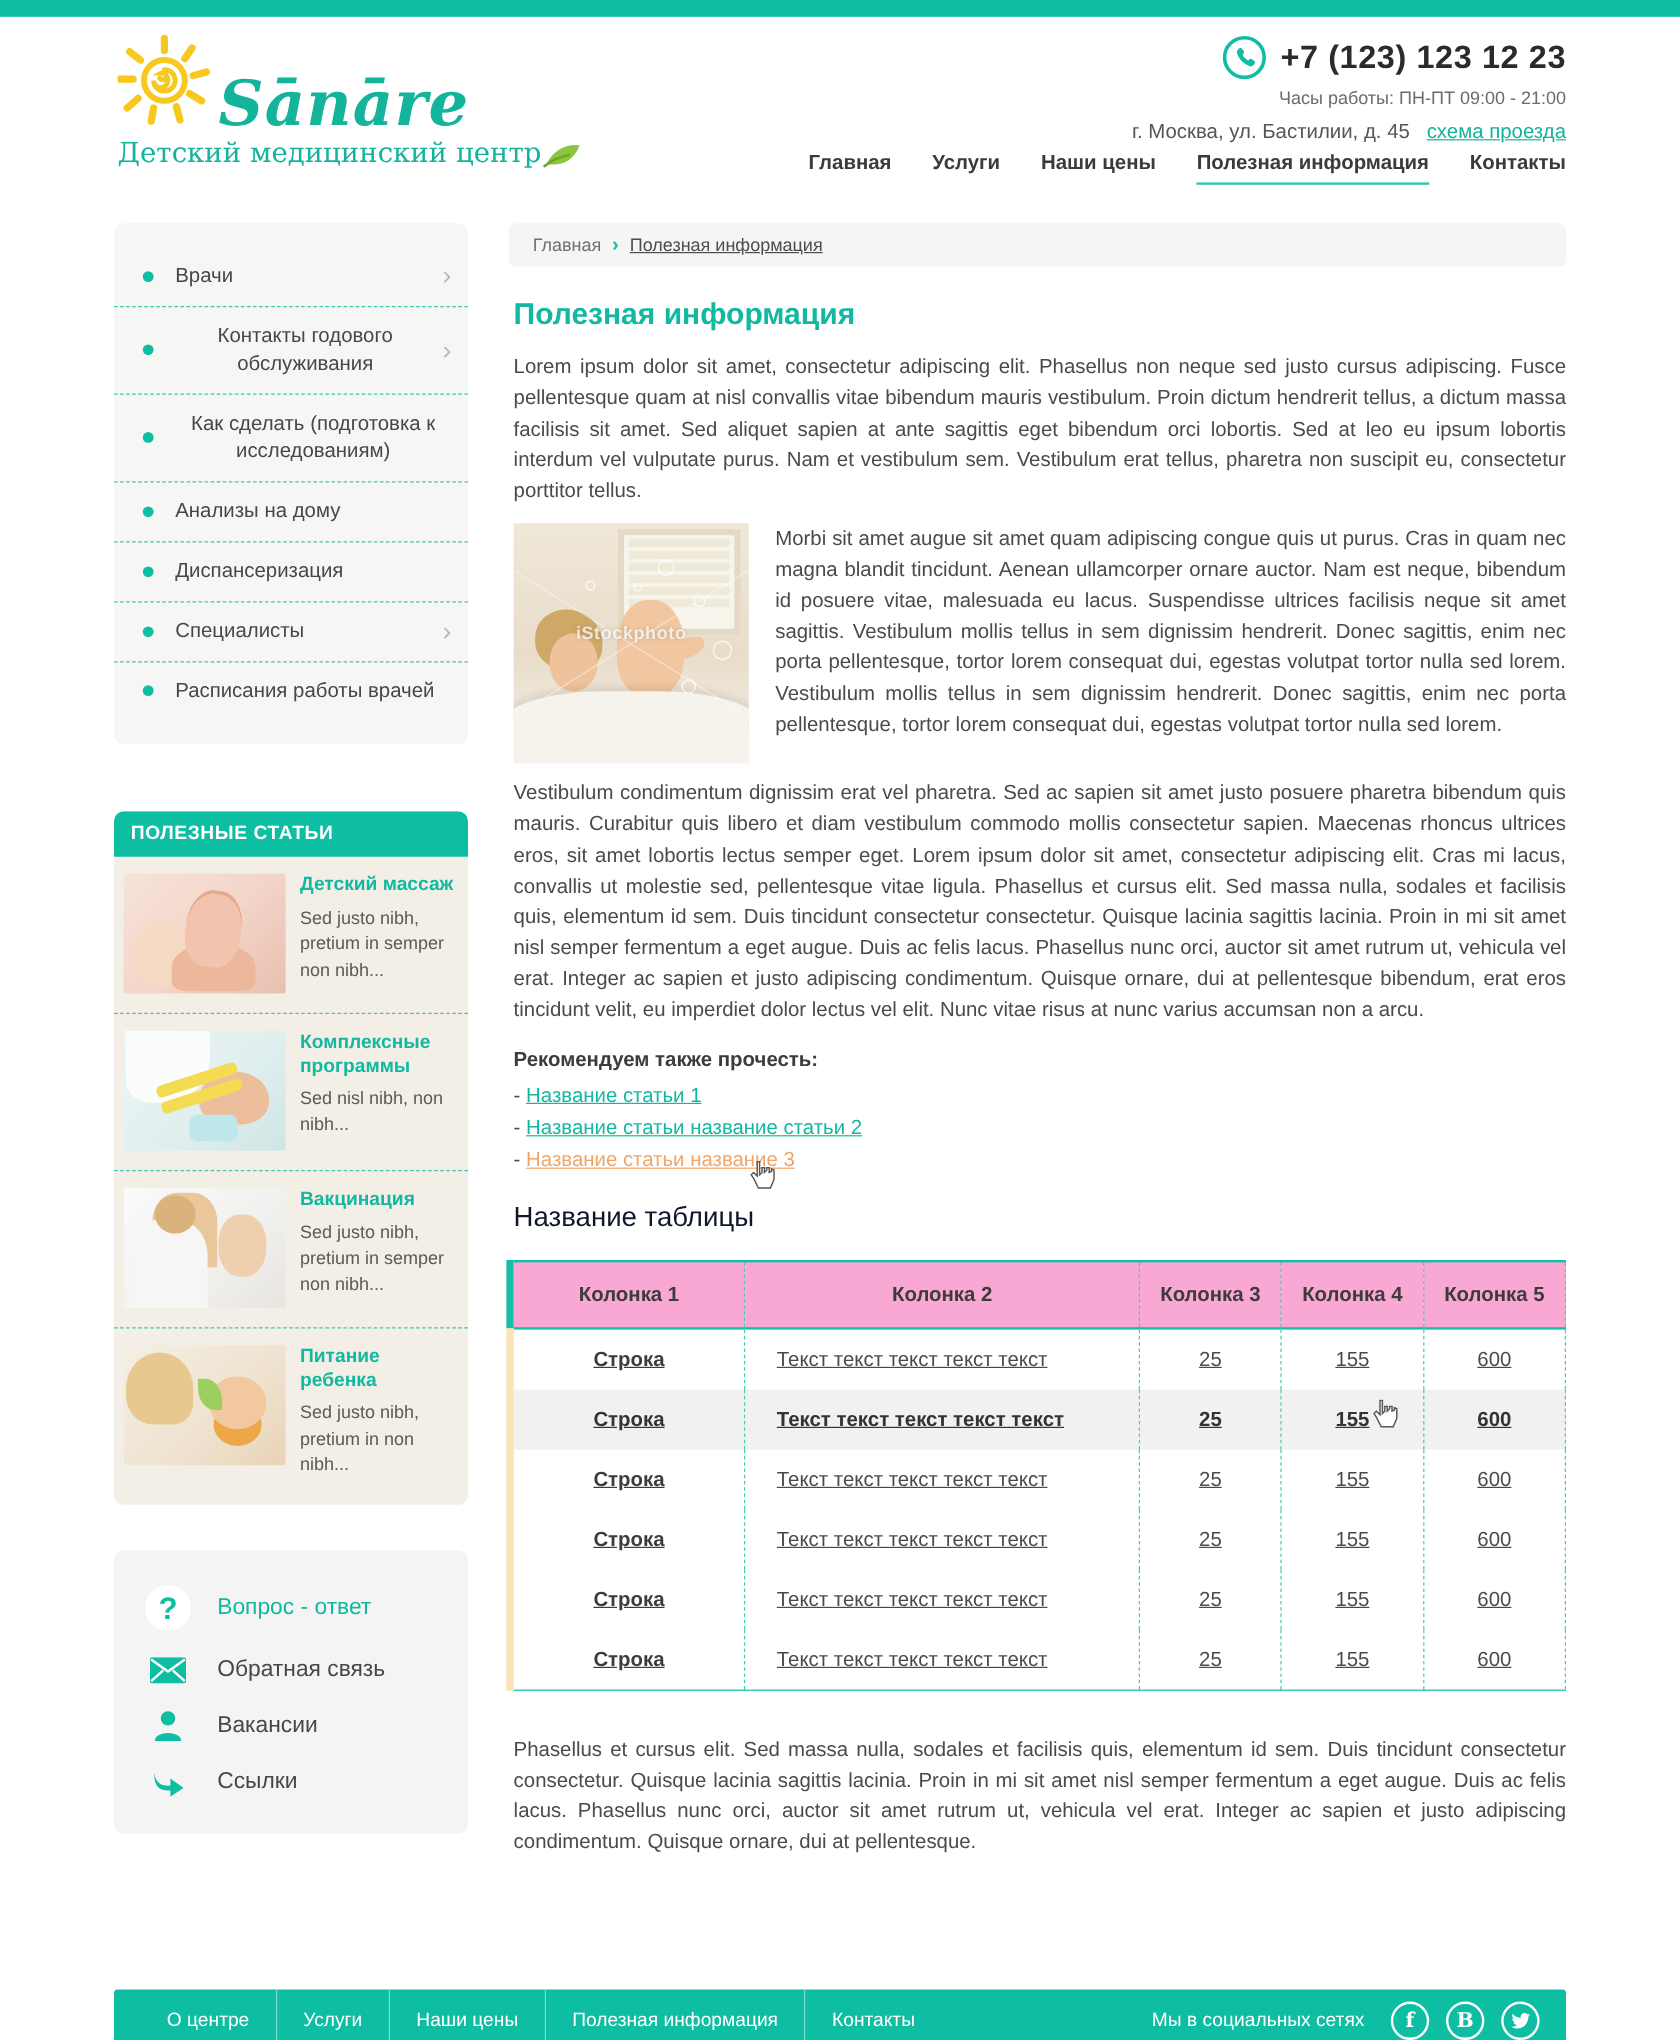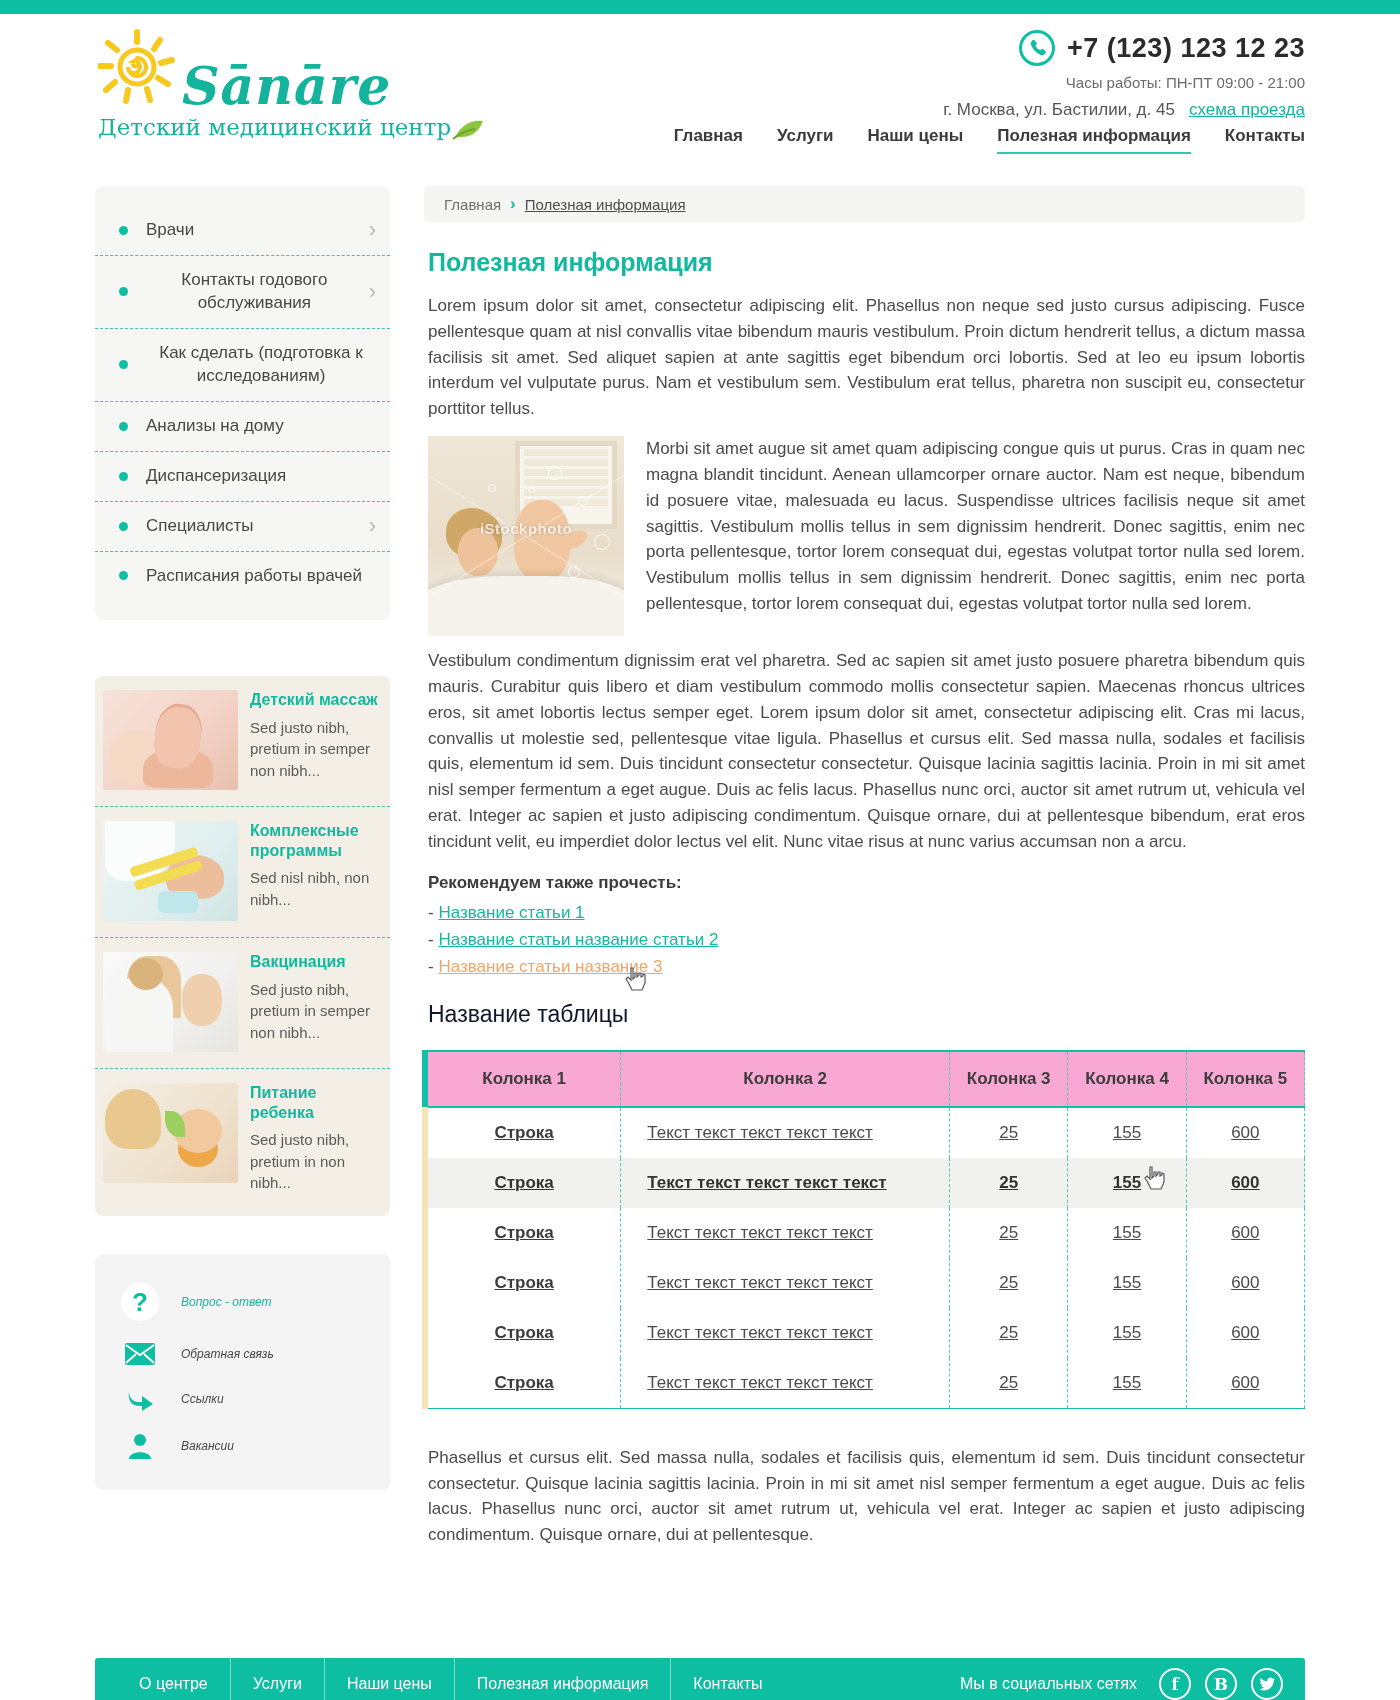--- a/index.html
+++ b/index.html
@@ -88,21 +88,21 @@
 
   
   .links-box { margin-top:38px; background:#f4f4f4; border-radius:8px; padding:18px 0 20px 0; }
   .qlink { display:flex; align-items:center; gap:22px; padding:11px 18px 11px 26px; cursor:pointer; }
   .q-ico { width:38px; flex:0 0 38px; display:flex; justify-content:center; }
   .q-circle {
     width:38px; height:38px; background:#ffffff; border-radius:50%;
     display:flex; align-items:center; justify-content:center;
     color:#0ebea2; font-size:26px; font-weight:bold;
   }
-  .qlink-label { font-size:12px; color:#474747;font-style:italic; }
+  .qlink-label { font-size:19px; color:#474747; }
   .qlink-label.teal { color:#12b89f; }
 
   
   .breadcrumb {
     background:#f5f5f4; border-radius:6px; padding:8px 20px; font-size:15px;
     color:#6f6f6f; display:flex; align-items:center; gap:9px;
   }
   .crumb-current { color:#4d4d4d; text-decoration:underline; cursor:pointer; }
   .crumb-arrow { color:#0ebea2; font-size:17px; font-weight:bold; }
 
@@ -267,20 +267,21 @@
         <span class="menu-label">Специалисты</span>
         <span class="chev">›</span>
       </div>
       <div class="menu-item">
         <span class="dot"></span>
         <span class="menu-label">Расписания работы врачей</span>
       </div>
     </div>
 
     <div class="articles-box">
+      <div class="articles-head">ПОЛЕЗНЫЕ СТАТЬИ</div>
 
       <div class="article">
         <div class="thumb t1">
           <span class="babyhead"></span>
             <span class="hand"></span>
             <span class="foot"></span>
         </div>
         <div>
           <div class="art-title">Детский массаж</div>
           <div class="art-text">Sed justo nibh, pretium in semper non nibh...</div>
@@ -337,34 +338,34 @@
           <svg width="30" height="22" viewBox="0 0 30 22">
               <rect width="30" height="22" rx="2" fill="#0ebea2"></rect>
               <path d="M1 2 L15 12 L29 2" fill="none" stroke="#ffffff" stroke-width="2"></path>
               <path d="M1 20 L11 11 M29 20 L19 11" stroke="#ffffff" stroke-width="2"></path>
             </svg>
         </span>
         <span class="qlink-label">Обратная связь</span>
       </div>
       <div class="qlink">
         <span class="q-ico">
-          <svg width="28" height="24" viewBox="0 0 28 24">
-              <path d="M3 4 Q3 16 16 15 L16 9 L27 17 L16 24 L16 19 Q1 20 3 4 Z" fill="#0ebea2"></path>
-            </svg>
-        </span>
-        <span class="qlink-label">Ссылки</span>
-      </div>
-      <div class="qlink">
-        <span class="q-ico">
           <svg width="24" height="26" viewBox="0 0 24 26">
               <circle cx="12" cy="7" r="6" fill="#0ebea2"></circle>
               <path d="M1 26 C1 17 23 17 23 26 Z" fill="#0ebea2"></path>
             </svg>
         </span>
         <span class="qlink-label">Вакансии</span>
+      </div>
+      <div class="qlink">
+        <span class="q-ico">
+          <svg width="28" height="24" viewBox="0 0 28 24">
+              <path d="M3 4 Q3 16 16 15 L16 9 L27 17 L16 24 L16 19 Q1 20 3 4 Z" fill="#0ebea2"></path>
+            </svg>
+        </span>
+        <span class="qlink-label">Ссылки</span>
       </div>
     </div>
   </div>
 
   <div class="content">
 
     <div class="breadcrumb">
       <span>Главная</span>
       <span class="crumb-arrow">›</span>
       <span class="crumb-current">Полезная информация</span>

